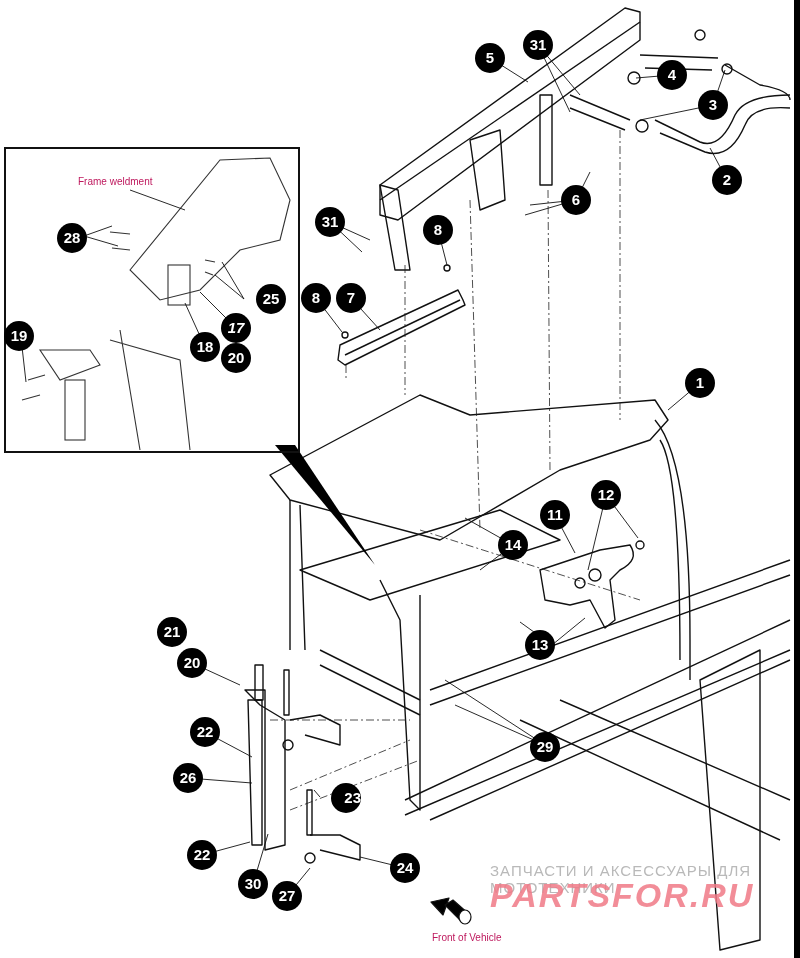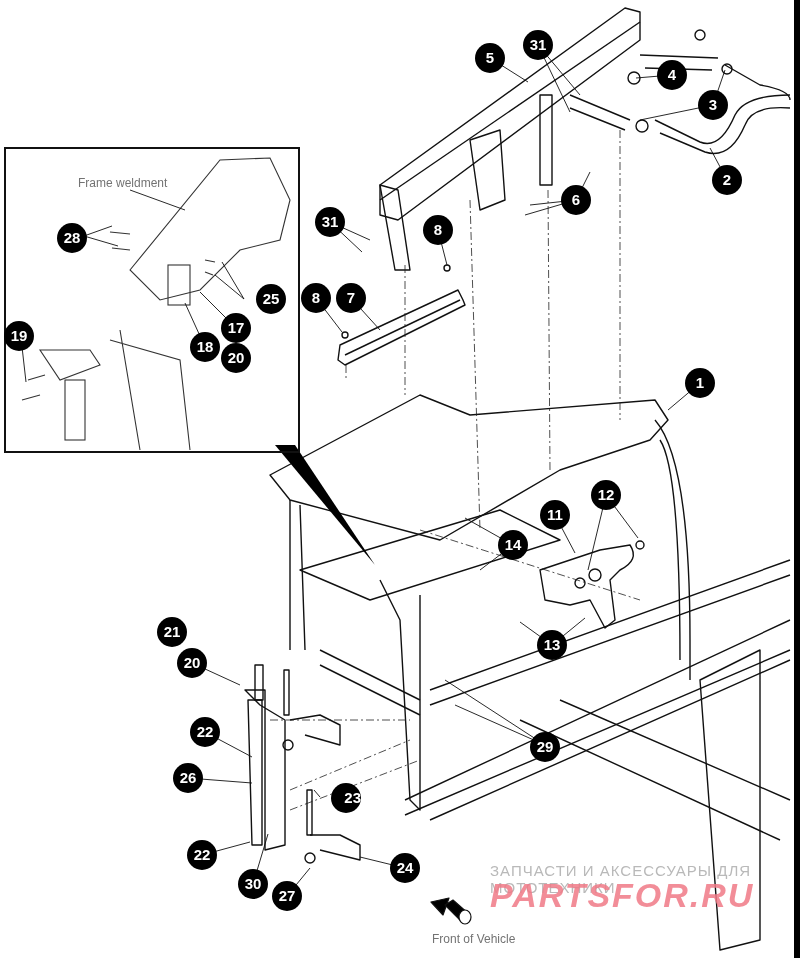--- a/index.html
+++ b/index.html
@@ -1,20 +1,20 @@
 <!DOCTYPE html>
 <html><head>
 <meta charset="utf-8">
 <style>
   html,body{margin:0;padding:0;background:#ffffff;}
   body{width:800px;height:958px;position:relative;overflow:hidden;font-family:"Liberation Sans",sans-serif;}
   #stage{position:absolute;left:0;top:0;width:800px;height:958px;}
   .rightbar{position:absolute;left:794px;top:0;width:6px;height:958px;background:#000;}
   .callout{position:absolute;width:30px;height:30px;margin-left:-15px;margin-top:-15px;border-radius:50%;background:#000;color:#fff;font-weight:bold;font-size:15px;line-height:30px;text-align:center;font-family:"Liberation Sans",sans-serif;cursor:pointer;}
-  .label{position:absolute;font-size:12px;color:#737373;font-family:"Liberation Sans",sans-serif;white-space:nowrap;}
+  .label{position:absolute;font-size:10px;color:#be185d;font-family:"Liberation Sans",sans-serif;white-space:nowrap;}
   .inset{position:absolute;left:4px;top:147px;width:292px;height:302px;border:2px solid #111;background:transparent;}
   .wm1{position:absolute;left:490px;top:862px;font-size:15px;color:#b9b9b9;letter-spacing:1px;font-family:"Liberation Sans",sans-serif;}
   .wm2{position:absolute;left:490px;top:876px;font-size:34px;font-weight:bold;font-style:italic;color:#f07a87;opacity:.85;letter-spacing:2px;font-family:"Liberation Sans",sans-serif;}
 </style>
 </head>
 <body>
 
 <div id="stage">
   <svg width="800" height="958" viewBox="0 0 800 958" style="position:absolute;left:0;top:0">
     <g fill="none" stroke="#111" stroke-width="1.4" stroke-linejoin="round">
@@ -165,24 +165,24 @@
   <div class="callout" style="left:727px;top:180px;">2</div>
   <div class="callout" style="left:713px;top:105px;">3</div>
   <div class="callout" style="left:672px;top:75px;">4</div>
   <div class="callout" style="left:490px;top:58px;">5</div>
   <div class="callout" style="left:576px;top:200px;">6</div>
   <div class="callout" style="left:351px;top:298px;">7</div>
   <div class="callout" style="left:438px;top:230px;">8</div>
   <div class="callout" style="left:316px;top:298px;">8</div>
   <div class="callout" style="left:555px;top:515px;">11</div>
   <div class="callout" style="left:606px;top:495px;">12</div>
-  <div class="callout" style="left:552px;top:645px;text-align:center;">13</div>
+  <div class="callout" style="left:540px;top:645px;text-align:center;">13</div>
   <div class="callout" style="left:513px;top:545px;">14</div>
   <div class="callout" style="left:236px;top:358px;">20</div>
-  <div class="callout" style="left:236px;top:328px;">17</div>
+  <div class="callout" style="left:236px;top:328px;font-style:italic;">17</div>
   <div class="callout" style="left:205px;top:347px;">18</div>
   <div class="callout" style="left:19px;top:336px;">19</div>
   <div class="callout" style="left:192px;top:663px;">20</div>
   <div class="callout" style="left:172px;top:632px;text-align:center;">21</div>
   <div class="callout" style="left:205px;top:732px;">22</div>
   <div class="callout" style="left:202px;top:855px;">22</div>
   <div class="callout" style="left:346px;top:798px;text-align:right;">23</div>
   <div class="callout" style="left:405px;top:868px;">24</div>
   <div class="callout" style="left:246px;top:299px;margin-left:10px;">25</div>
   <div class="callout" style="left:188px;top:778px;">26</div>

